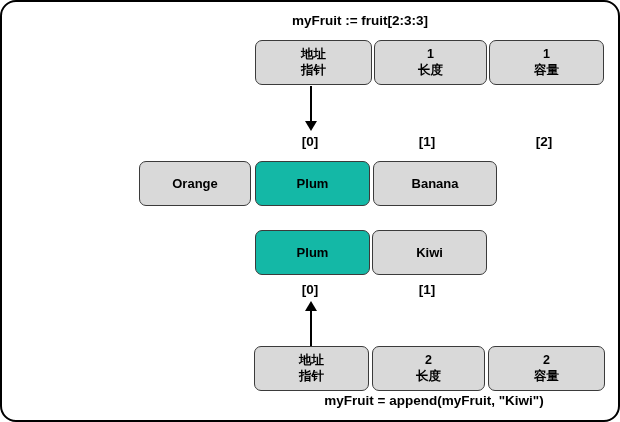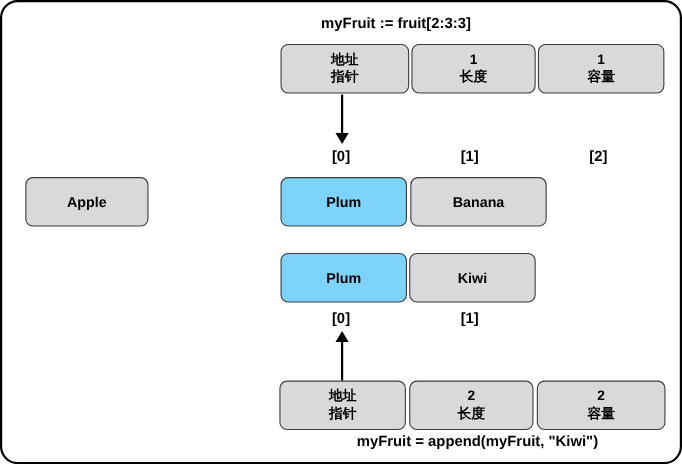--- a/index.html
+++ b/index.html
@@ -30,21 +30,21 @@
     border-radius:7px;
     display:flex;
     flex-direction:column;
     align-items:center;
     justify-content:center;
     font-weight:bold;
     font-size:13px;
     line-height:15px;
     text-align:right;
   }
-  .cell.orange{background:#7dd3fc;}
+  .cell.orange{background:#14b8a6;}
   .cell .l{display:block;font-size:12.5px;line-height:15.5px;}
   .idx{
     position:absolute;
     width:60px;
     text-align:center;
     font-weight:bold;
     font-size:13.5px;
   }
   .arrow-line{
     position:absolute;
@@ -86,22 +86,22 @@
     <span class="l">容量</span>
   </div>
 
   <div class="arrow-line" style="left:308px;top:84px;height:36px;"></div>
   <div class="arrow-head-down" style="left:303px;top:119px;"></div>
 
   <div class="idx" style="top:132px;left:278px;">[0]</div>
   <div class="idx" style="top:132px;left:395px;">[1]</div>
   <div class="idx" style="top:132px;left:512px;">[2]</div>
 
-  <div class="cell" style="top:159px;left:21px;width:112px;">
-    <span>Apple</span>
+  <div class="cell" style="top:159px;left:137px;width:112px;">
+    <span>Orange</span>
   </div>
   <div class="cell orange" style="top:159px;left:253px;width:115px;">
     <span>Plum</span>
   </div>
   <div class="cell" style="top:159px;left:371px;width:124px;">
     <span>Banana</span>
   </div>
 
   <div class="cell orange" style="top:228px;left:253px;width:115px;">
     <span>Plum</span>

